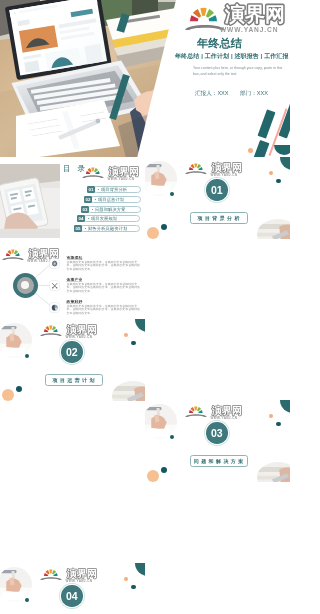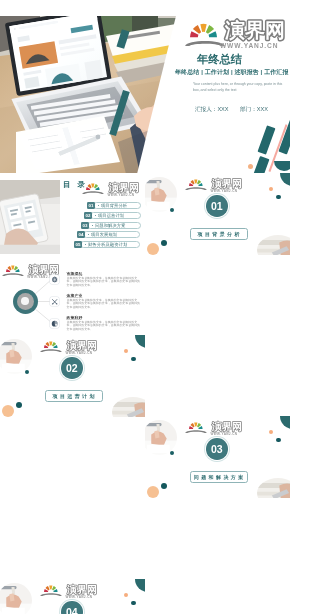--- a/index.html
+++ b/index.html
@@ -1,21 +1,21 @@
 <!DOCTYPE html>
 <html><head>
 <meta charset="utf-8">
 <title>PPT Preview</title>
 <style>
   html,body{margin:0;padding:0;background:#fff;}
   body{width:290px;height:614px;overflow:hidden;
        font-family:"Liberation Sans","DejaVu Sans",sans-serif;
        color:#3b3b3b;-webkit-font-smoothing:antialiased;}
   .deck{position:relative;width:290px;height:614px;background:#fff;}
-  .slide{position:absolute;overflow:hidden;background:#fff;margin-top:16px;}
+  .slide{position:absolute;overflow:hidden;background:#fff;}
 
   
   .wm{position:absolute;display:block;pointer-events:none;}
   .wm .fan{position:absolute;}
   .wm .arc{position:absolute;}
   .wm .wtext{position:absolute;white-space:nowrap;}
   .wm .wtext text{font-family:"Liberation Sans","DejaVu Sans",sans-serif;
              font-weight:700;fill:#ffffff;stroke:#7d7d7d;paint-order:stroke;
              stroke-linejoin:round;font-size:20px;stroke-width:3.1px;}
   .wm .wsub{position:absolute;color:#9a9a9a;white-space:nowrap;
@@ -51,21 +51,21 @@
   .q-line{position:absolute;background:#f5a9a0;transform:rotate(20deg);}
   .q-half{position:absolute;background:#23676b;}
 
   
   .dot{position:absolute;border-radius:50%;}
   .photo-circ{position:absolute;border-radius:50%;overflow:hidden;}
 
   
   #s-toc .tocphoto{position:absolute;left:0;top:7px;width:60px;height:75px;overflow:hidden;}
   #s-toc .tocphoto svg{width:100%;height:100%;display:block;}
-  .toc-t{position:absolute;font-weight:700;color:#2c6b6e;letter-spacing:2.5px;
+  .toc-t{position:absolute;font-weight:400;color:#2c6b6e;letter-spacing:2.5px;
          left:63px;top:7px;font-size:7.5px;}
   #wm-toc{left:82px;top:6px;}
   
   .wm.sm{width:58px;height:19px;}
   .wm.sm .fan{left:4.2px;top:3.8px;width:13.6px;height:7.6px;}
   .wm.sm .arc{left:0px;top:11px;width:22px;height:4.4px;}
   .wm.sm .wtext{left:25.8px;top:1.8px;width:32px;height:13px;}
   .wm.sm .wsub{left:25.5px;top:13.8px;font-size:3.1px;letter-spacing:.38px;}
   
   .sec-half{position:absolute;background:#2b6a6d;}

